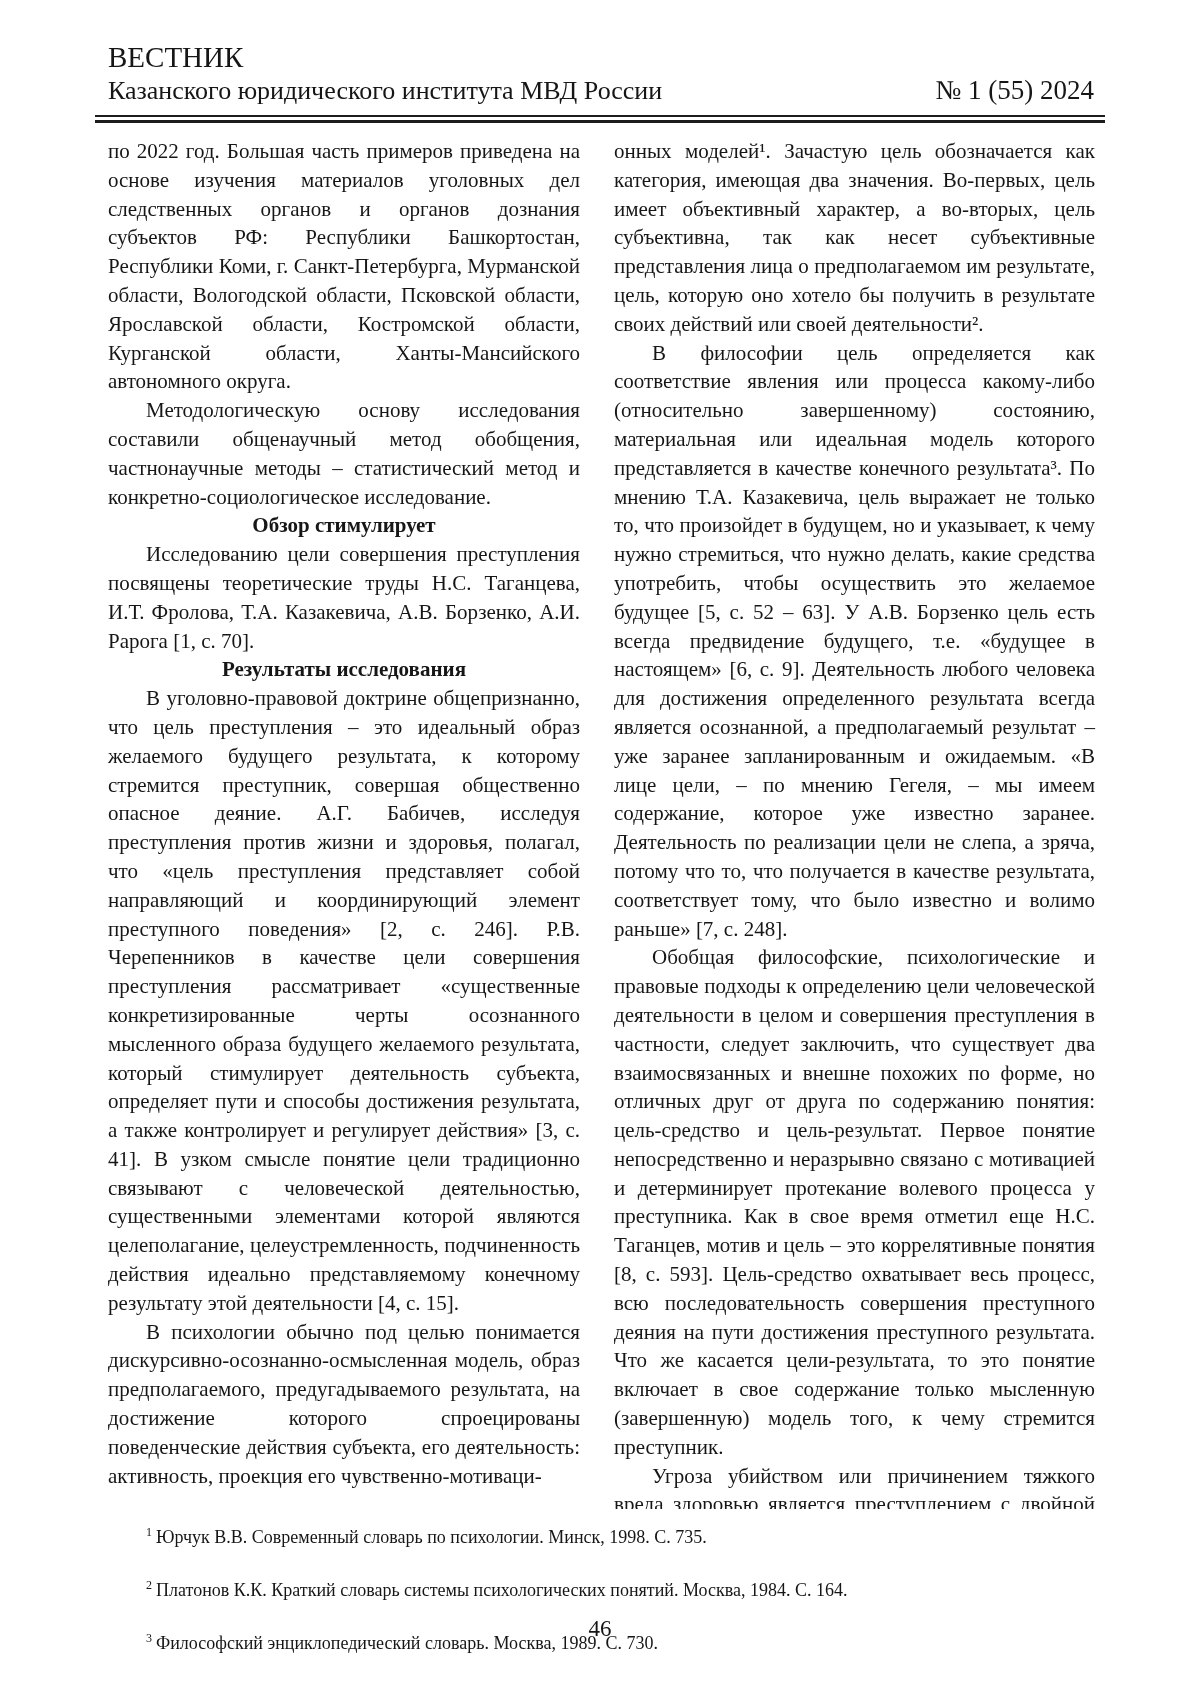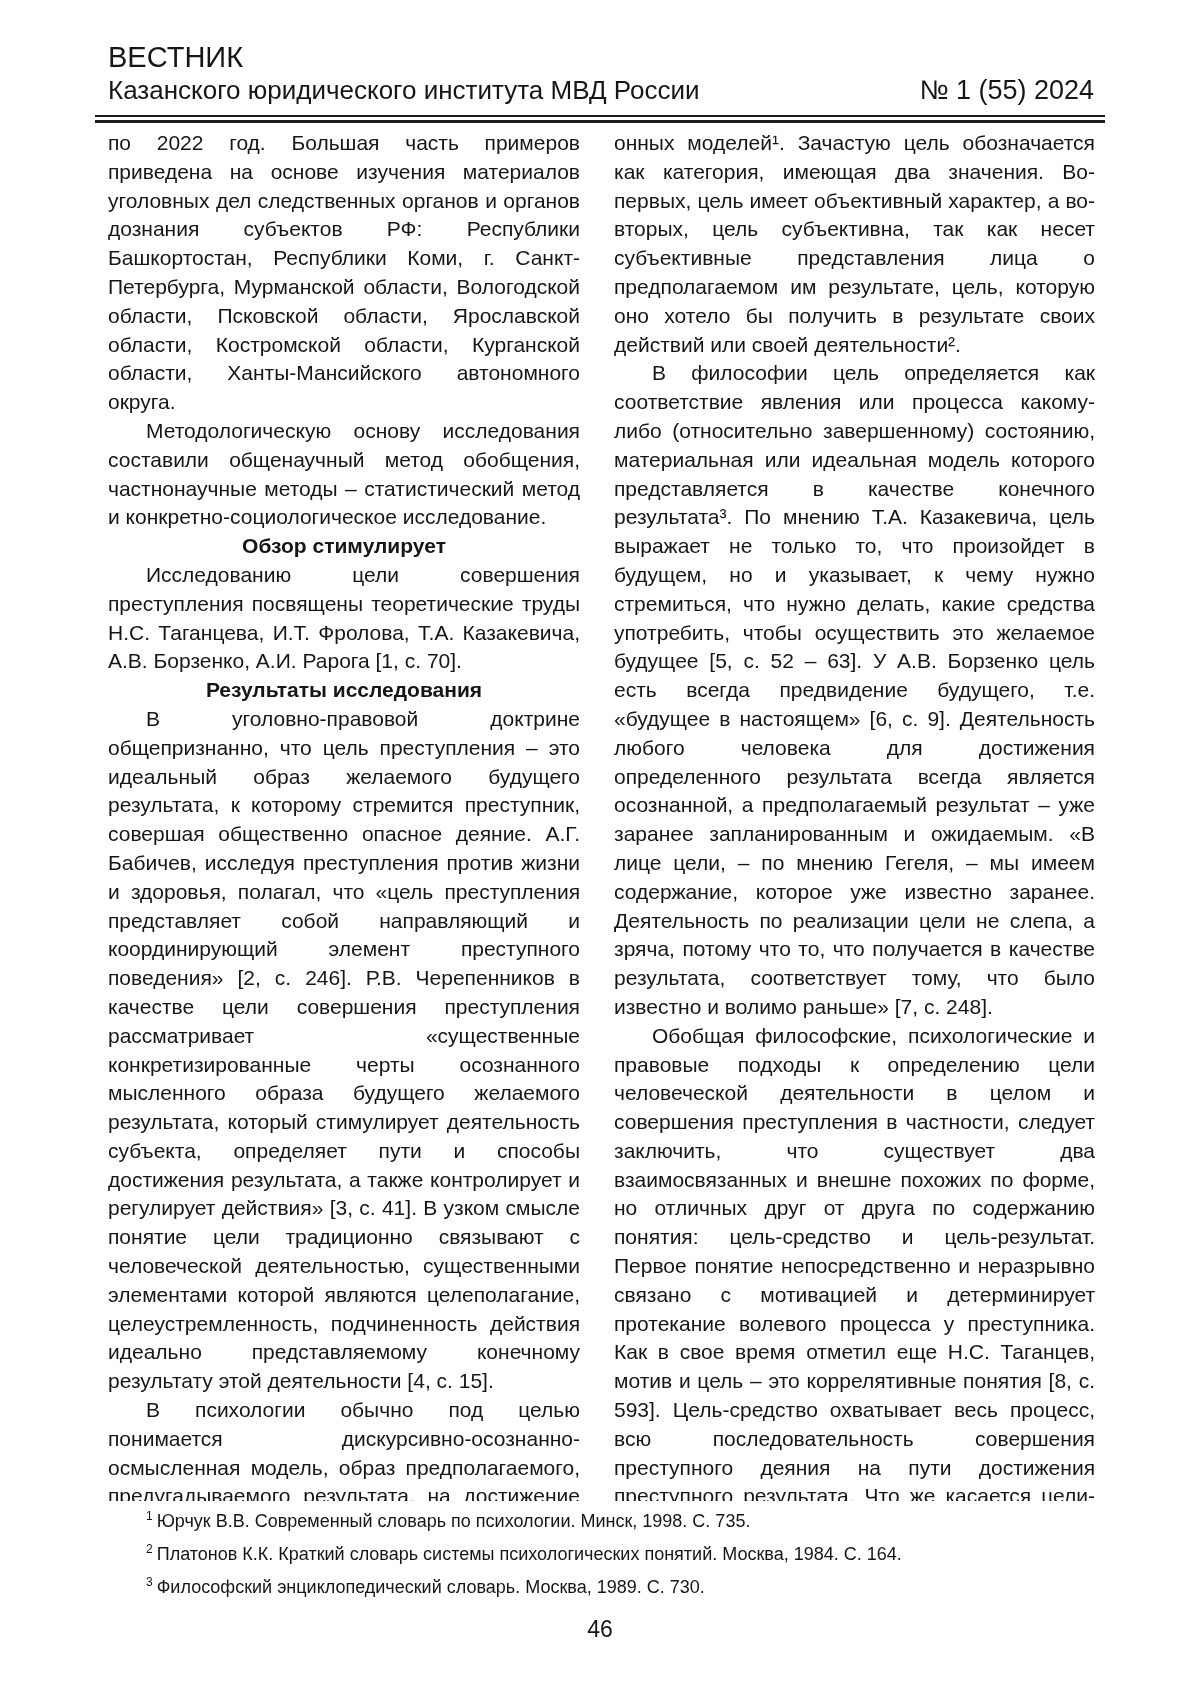--- a/index.html
+++ b/index.html
@@ -2,41 +2,41 @@
 <html lang="ru"><head>
 <meta charset="utf-8">
 <style>
   html,body{margin:0;padding:0;background:#e8e8e8;}
   .page{
     position:relative;
     width:1200px;height:1697px;
     margin:0 auto;
     background:#ffffff;
     color:#161616;
-    font-family:Liberation Sans, sans-serif;
+    font-family:Liberation Serif, serif;
     overflow:hidden;
   }
   
   .masthead{
     display:flex;justify-content:space-between;align-items:flex-end;
     padding:40px 106px 6px 108px;
   }
   .journal-title{font-size:29px;line-height:34px;}
   .journal-subtitle{font-size:26px;line-height:33px;}
   .issue{font-size:27px;line-height:33px;white-space:nowrap;}
   .rule{
     margin:2px 95px 0 95px;
     height:3px;
     border-top:2px solid #1c1c1c;
     border-bottom:3px solid #1c1c1c;
   }
   
   .columns{
     display:flex;
-    padding:6px 105px 0 108px;
+    padding:14px 105px 0 108px;
     height:1372px;
     overflow:hidden;
   }
   .col{font-size:21px;line-height:28.8px;}
   .col-left{width:472px;margin-right:34px;flex:none;}
   .col-right{width:481px;flex:none;}
   .para{
     margin:0;
     text-align:justify;
     text-indent:38px;
@@ -48,22 +48,22 @@
     font-weight:bold;
     text-align:center;
   }
   
   .footnotes{
     position:absolute;
     left:108px;right:95px;
     top:1503px;
   }
   .footnote{
-    margin:2px 0 6px 0;
-    font-size:18px;line-height:22px;
+    margin:11px 0 6px 0;
+    font-size:18px;line-height:37px;
     text-indent:38px;
     text-align:left;
   }
   .footnote sup{font-size:12px;margin-right:4px;}
   
   .page-number{
     position:absolute;
     top:1616px;left:0;right:0;
     text-align:center;
     font-size:23px;

